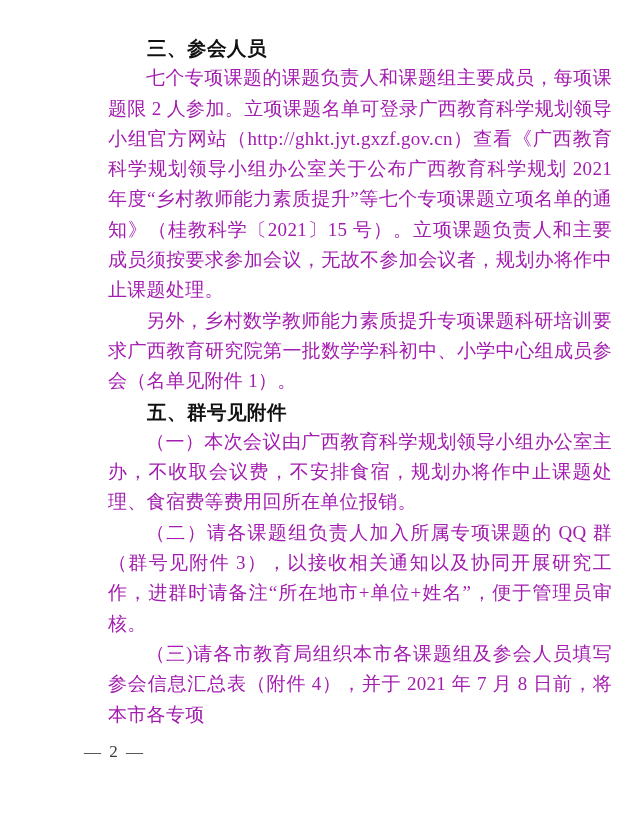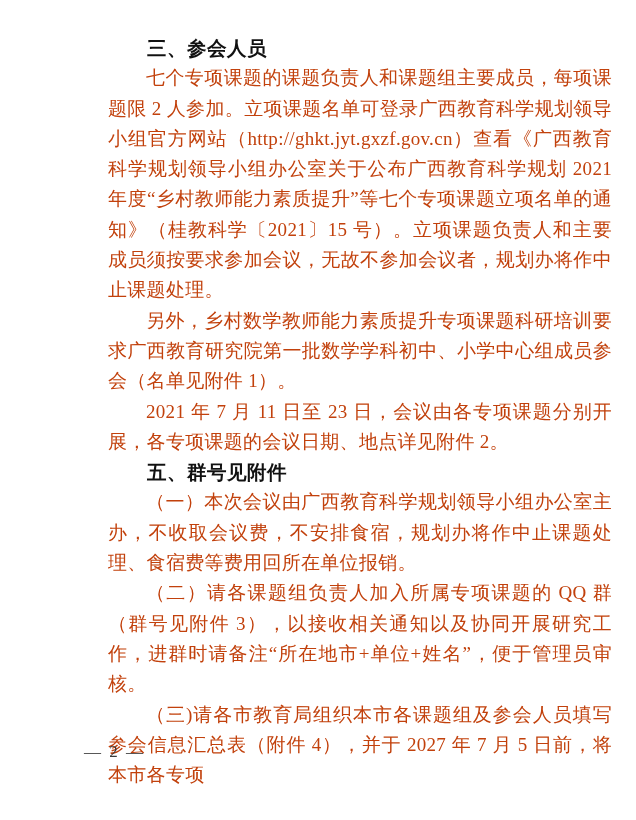--- a/index.html
+++ b/index.html
@@ -34,21 +34,21 @@
     letter-spacing: 0.5px;
   }
   .doc-para {
     margin: 0;
     font-family: "Liberation Serif", "DejaVu Serif", serif;
     font-size: 19px;
     line-height: 30.3px;
     text-indent: 2em;
     text-align: justify;
     text-justify: inter-ideograph;
-    color: #c2410c;
+    color: #a21caf;
     letter-spacing: 0.3px;
   }
   .page-number {
     position: absolute;
     left: 84px;
     top: 742px;
     font-family: "Liberation Serif", "DejaVu Serif", serif;
     font-size: 17px;
     color: #3a3a3a;
     letter-spacing: 2px;
@@ -56,20 +56,19 @@
   }
 </style>
 </head>
 <body>
 
 <div class="page">
   <div class="doc-content">
     <h2 class="doc-heading">三、参会人员</h2>
     <p class="doc-para">七个专项课题的课题负责人和课题组主要成员，每项课题限 2 人参加。立项课题名单可登录广西教育科学规划领导小组官方网站（http://ghkt.jyt.gxzf.gov.cn）查看《广西教育科学规划领导小组办公室关于公布广西教育科学规划 2021 年度“乡村教师能力素质提升”等七个专项课题立项名单的通知》（桂教科学〔2021〕15 号）。立项课题负责人和主要成员须按要求参加会议，无故不参加会议者，规划办将作中止课题处理。</p>
     <p class="doc-para">另外，乡村数学教师能力素质提升专项课题科研培训要求广西教育研究院第一批数学学科初中、小学中心组成员参会（名单见附件 1）。</p>
-    <p class="doc-para">2021 年 7 月 11 日至 23 日，会议由各专项课题分别开展，各专项课题的会议日期、地点详见附件 2。</p>
     <h2 class="doc-heading">五、群号见附件</h2>
     <p class="doc-para">（一）本次会议由广西教育科学规划领导小组办公室主办，不收取会议费，不安排食宿，规划办将作中止课题处理、食宿费等费用回所在单位报销。</p>
     <p class="doc-para">（二）请各课题组负责人加入所属专项课题的 QQ 群（群号见附件 3），以接收相关通知以及协同开展研究工作，进群时请备注“所在地市+单位+姓名”，便于管理员审核。</p>
-    <p class="doc-para">（三)请各市教育局组织本市各课题组及参会人员填写参会信息汇总表（附件 4），并于 2027 年 7 月 5 日前，将本市各专项</p>
+    <p class="doc-para">（三)请各市教育局组织本市各课题组及参会人员填写参会信息汇总表（附件 4），并于 2021 年 7 月 8 日前，将本市各专项</p>
   </div>
   <div class="page-number">— 2 —</div>
 </div>
 
 </body></html>

